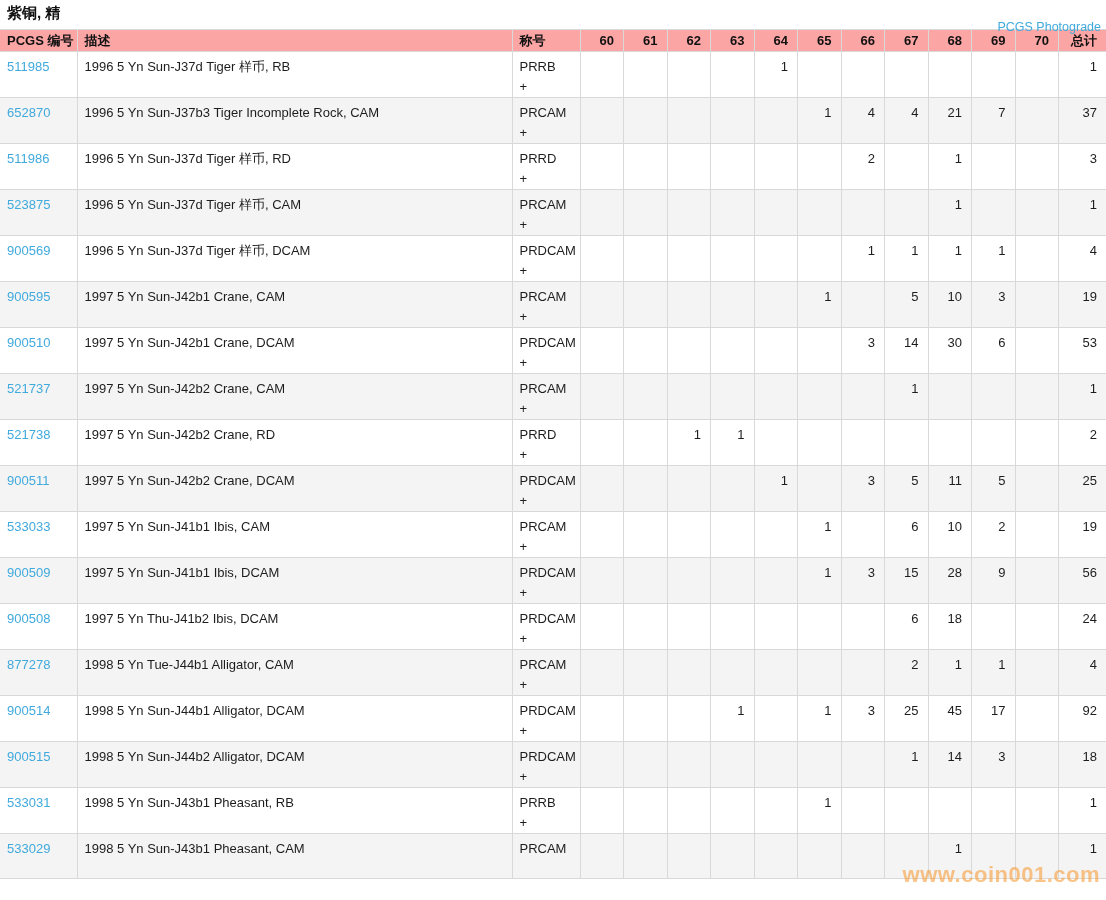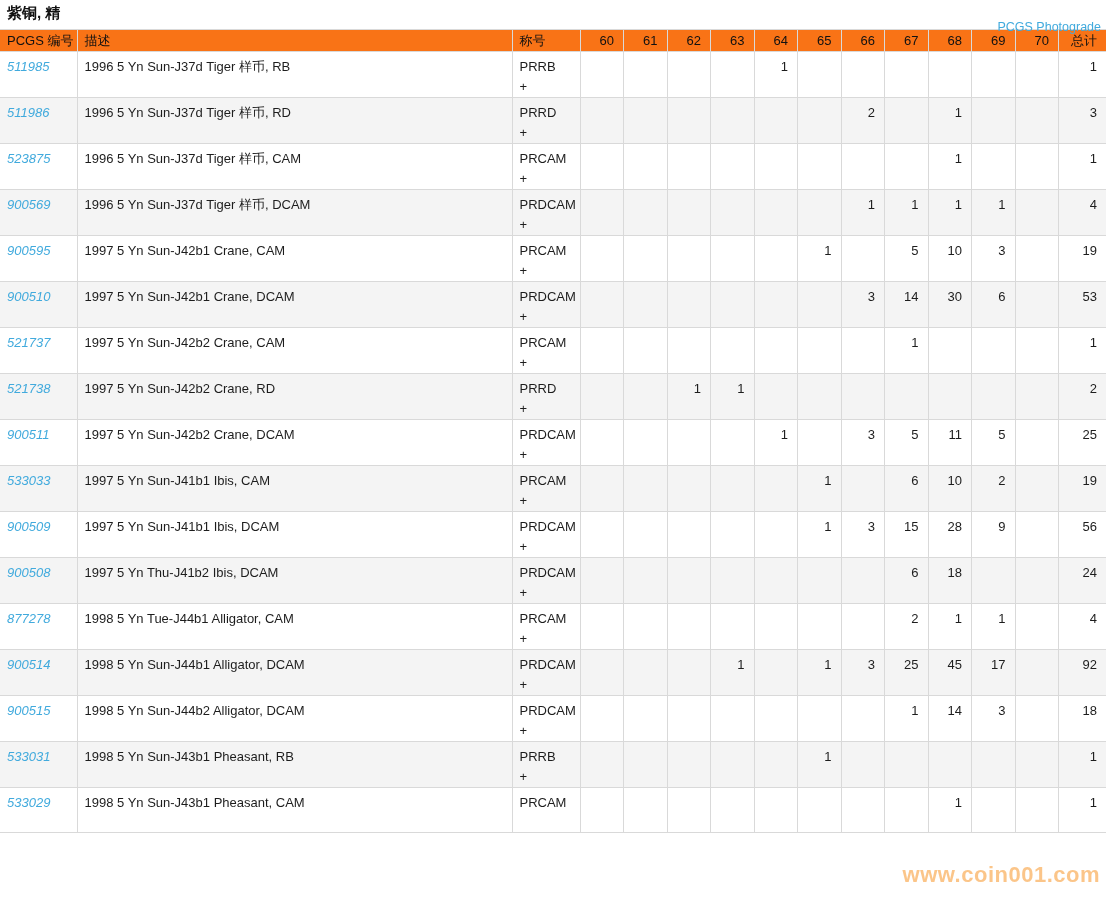--- a/index.html
+++ b/index.html
@@ -11,29 +11,29 @@
   }
   *{box-sizing:border-box;margin:0;padding:0;}
   html,body{width:1106px;height:900px;overflow:hidden;background:#fff;
     font-family:"Liberation Sans",sans-serif;color:var(--text);}
   .topbar{position:relative;height:29px;width:1106px;}
   .page-title{position:absolute;left:7px;top:4px;font-size:15px;font-weight:bold;color:#111;}
   .photograde{position:absolute;right:5px;top:20px;font-size:12.5px;color:var(--link-blue);
     text-decoration:none;cursor:pointer;}
   table{width:1106px;table-layout:fixed;border-collapse:collapse;}
   thead th{border-top:1px solid var(--border);border-bottom:1px solid var(--border);
-    height:22px;font-size:13px;font-weight:normal;color:#111;vertical-align:middle;
-    background:#f97316;white-space:nowrap;overflow:hidden;margin-left:44px;}
+    height:22px;font-size:13px;font-weight:bold;color:#111;vertical-align:middle;
+    background:#fca5a5;white-space:nowrap;overflow:hidden;margin-left:44px;}
   tbody td{border-bottom:1px solid var(--border);height:45px;vertical-align:top;
     font-size:13px;line-height:20px;padding-top:5px;overflow:hidden;}
   th + th, td + td{border-left:1px solid var(--border);}
   tr:nth-child(even) td{background:var(--row-alt);}
   .cell-left{text-align:left;padding-left:7px;padding-right:4px;}
   .cell-num{text-align:right;padding-right:9px;}
-  a.pcgs-link{color:var(--link-blue);text-decoration:none;cursor:pointer;font-style:italic;}
+  a.pcgs-link{color:var(--link-blue);text-decoration:none;cursor:pointer;}
   .watermark{position:fixed;right:6px;bottom:12px;font-size:22px;font-weight:bold;
     letter-spacing:0.5px;color:var(--wm);z-index:5;pointer-events:none;
     font-family:"Liberation Sans",sans-serif;}
 </style>
 </head>
 <body>
 
 <div class="topbar">
   <span class="page-title">紫铜, 精</span>
   <a class="photograde">PCGS Photograde</a>
@@ -91,20 +91,40 @@
         <td class="cell-num">1</td>
         <td class="cell-num"></td>
         <td class="cell-num"></td>
         <td class="cell-num"></td>
         <td class="cell-num"></td>
         <td class="cell-num"></td>
         <td class="cell-num"></td>
         <td class="cell-num">1</td>
       </tr>
       <tr>
+        <td class="cell-left"><a class="pcgs-link">652870</a></td>
+        <td class="cell-left">1996 5 Yn Sun-J37b3 Tiger Incomplete Rock, CAM</td>
+        <td class="cell-left">
+          <div>PRCAM</div>
+          <div>+</div>
+        </td>
+        <td class="cell-num"></td>
+        <td class="cell-num"></td>
+        <td class="cell-num"></td>
+        <td class="cell-num"></td>
+        <td class="cell-num"></td>
+        <td class="cell-num">1</td>
+        <td class="cell-num">4</td>
+        <td class="cell-num">4</td>
+        <td class="cell-num">21</td>
+        <td class="cell-num">7</td>
+        <td class="cell-num"></td>
+        <td class="cell-num">37</td>
+      </tr>
+      <tr>
         <td class="cell-left"><a class="pcgs-link">511986</a></td>
         <td class="cell-left">1996 5 Yn Sun-J37d Tiger 样币, RD</td>
         <td class="cell-left">
           <div>PRRD</div>
           <div>+</div>
         </td>
         <td class="cell-num"></td>
         <td class="cell-num"></td>
         <td class="cell-num"></td>
         <td class="cell-num"></td>

